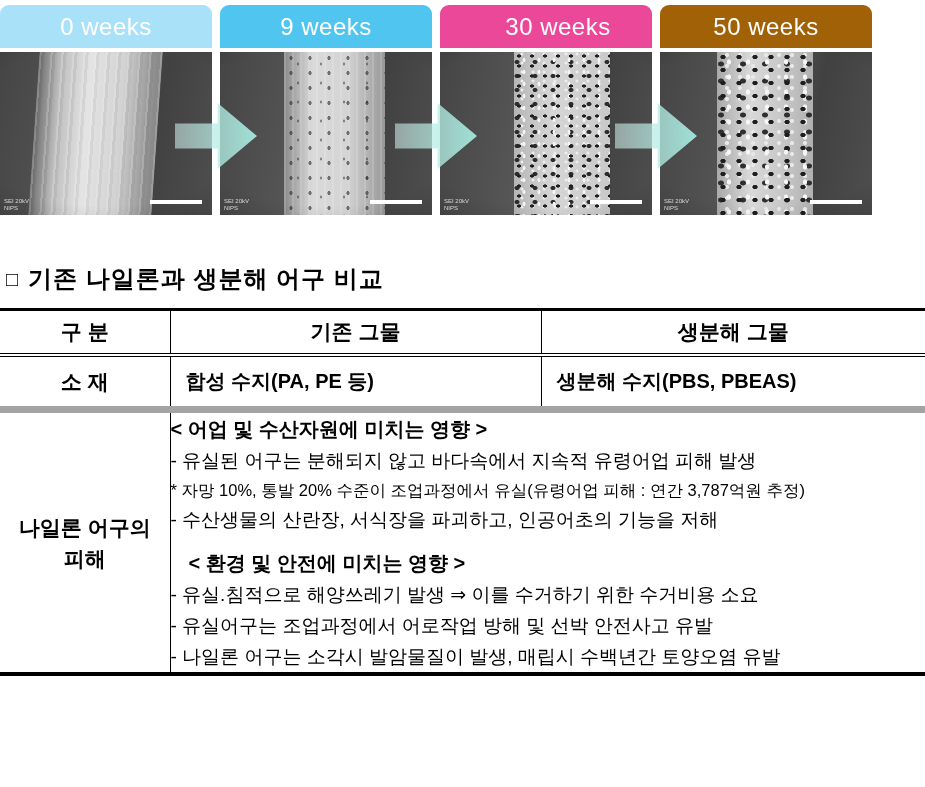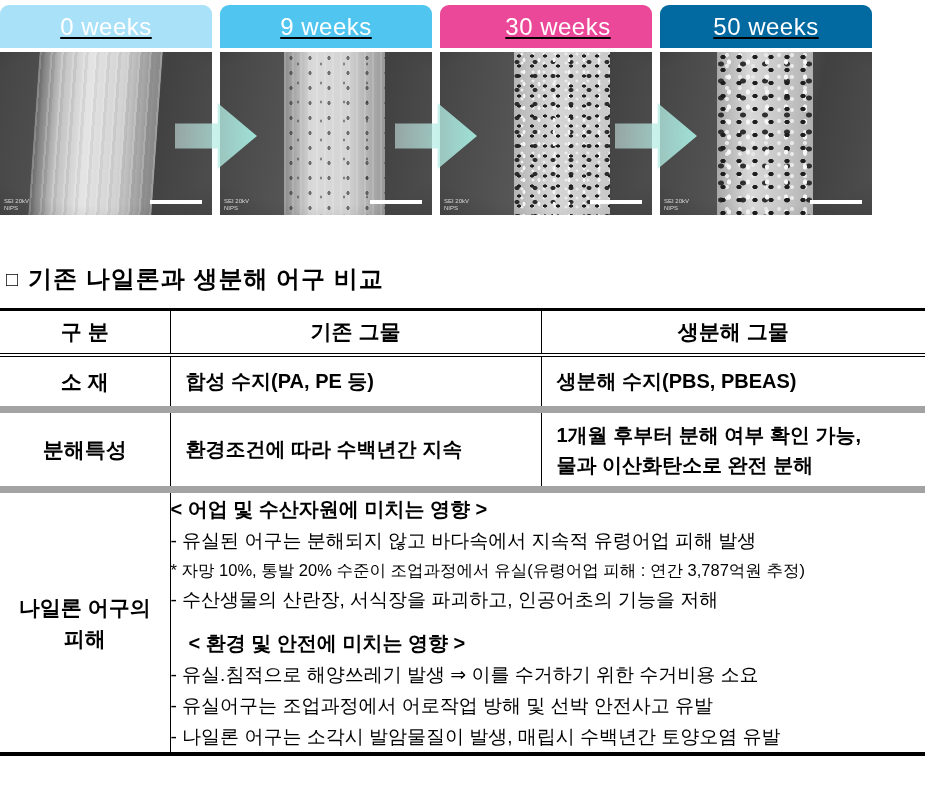--- a/index.html
+++ b/index.html
@@ -1,21 +1,21 @@
 <!DOCTYPE html>
 <html><head>
 <meta charset="utf-8">
 <style>
   html,body { margin:0; padding:0; background:#ffffff; }
   body { width:925px; height:787px; font-family:"Liberation Sans","DejaVu Sans",sans-serif; color:#000; }
   .page { position:relative; width:925px; height:787px; overflow:hidden; }
 
   
   .sem-strip { position:relative; margin-top:5px; width:872px; display:flex; gap:8px; }
-  .panel { width:212px; flex:0 0 212px;text-decoration:underline; }
+  .panel { width:212px; flex:0 0 212px; }
   .panel-header {
     height:43px; border-radius:9px 9px 0 0; margin-bottom:4px;
     display:flex; align-items:center; justify-content:center;
     color:#ffffff; font-size:24px; font-weight:500; letter-spacing:0.5px;
   }
   .sem-image {
     position:relative; height:163px; overflow:hidden;
     background:linear-gradient(100deg,#454545,#585858 45%,#414141 70%,#4e4e4e);
   }
   .sem-image::after {
@@ -134,21 +134,21 @@
         <div class="fiber"></div>
         <div class="caption">
           <div>SEI 20kV</div>
           <div>NIPS</div>
         </div>
         <div class="scalebar"></div>
       </div>
     </div>
 
     <div class="panel">
-      <div class="panel-header" style="background: #0369a1;">50 weeks</div>
+      <div class="panel-header" style="background: #a16207;">50 weeks</div>
       <div class="sem-image img-3">
         <div class="fiber"></div>
         <div class="caption">
           <div>SEI 20kV</div>
           <div>NIPS</div>
         </div>
         <div class="scalebar"></div>
       </div>
     </div>
 
@@ -173,28 +173,20 @@
         <th class="vline">구 분</th>
         <th class="vline">기존 그물</th>
         <th>생분해 그물</th>
       </tr>
     </thead>
     <tbody>
       <tr class="row-material sep">
         <td class="label vline">소 재</td>
         <td class="content vline">합성 수지(PA, PE 등)</td>
         <td class="content">생분해 수지(PBS, PBEAS)</td>
-      </tr>
-      <tr class="row-decomp sep">
-        <td class="label vline">분해특성</td>
-        <td class="content vline">환경조건에 따라 수백년간 지속</td>
-        <td class="content">
-          <div>1개월 후부터 분해 여부 확인 가능,</div>
-          <div>물과 이산화탄소로 완전 분해</div>
-        </td>
       </tr>
       <tr class="row-damage">
         <td class="label vline label-2line">
           <div>나일론 어구의</div>
           <div>피해</div>
         </td>
         <td class="damage-cell" colspan="2">
           <div class="sec-title">&lt; 어업 및 수산자원에 미치는 영향 &gt;</div>
           <div class="item">- 유실된 어구는 분해되지 않고 바다속에서 지속적 유령어업 피해 발생</div>
           <div class="item small">* 자망 10%, 통발 20% 수준이 조업과정에서 유실(유령어업 피해 : 연간 3,787억원 추정)</div>

